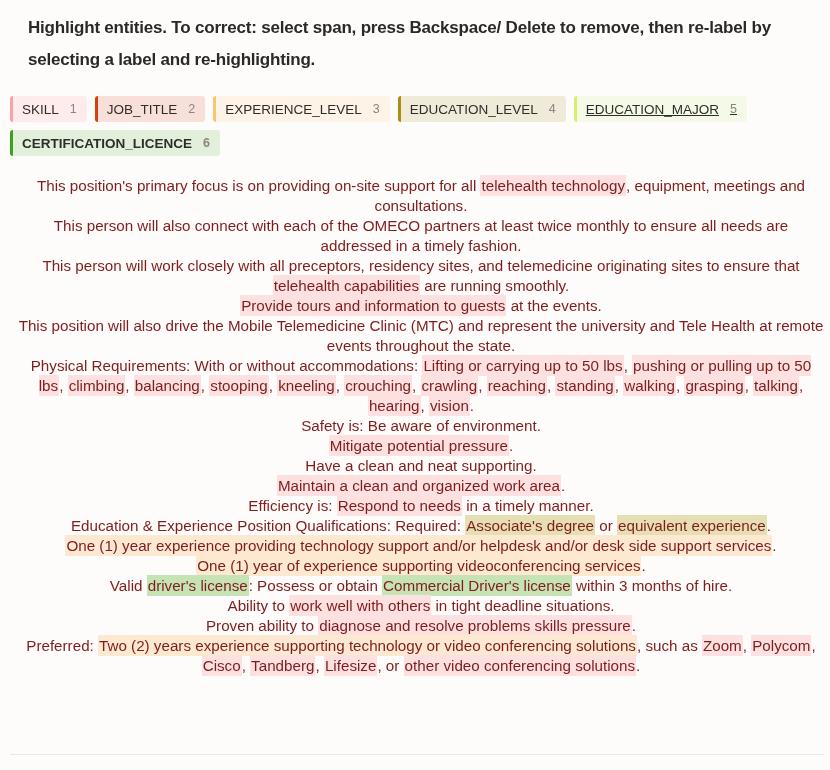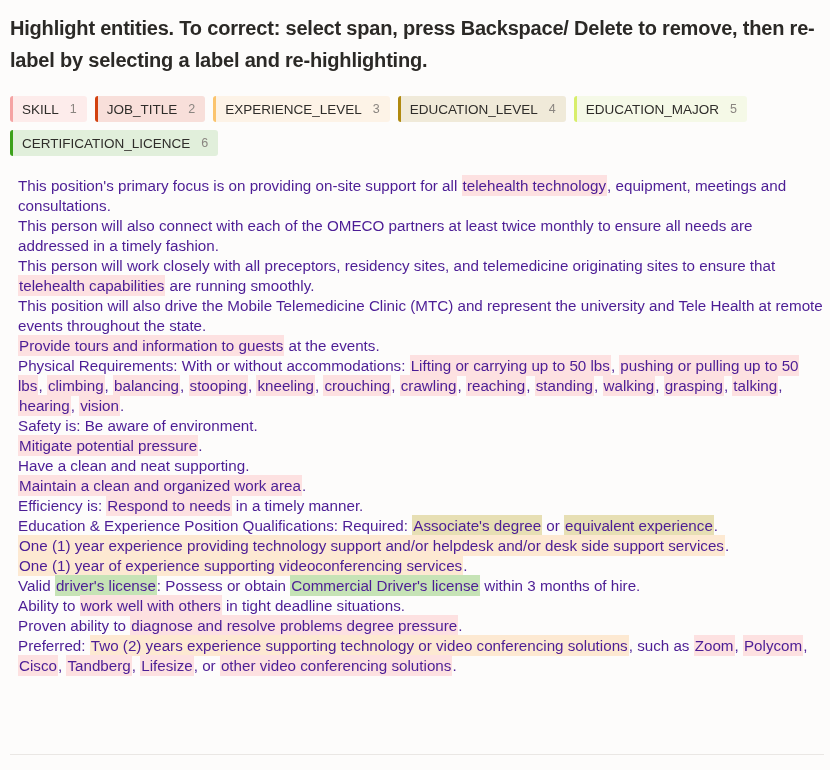--- a/index.html
+++ b/index.html
@@ -2,39 +2,39 @@
 <html><head>
 <meta charset="utf-8">
 <style>
   html, body { margin: 0; padding: 0; background: #fdfcfb; }
   body {
     width: 830px; height: 770px; overflow: hidden;
     font-family: "Liberation Sans", "DejaVu Sans", sans-serif;
     color: #2d2b29;
   }
   .title {
-    margin: 0; padding: 12px 10px 0 10px;
-    font-size: 20px; font-weight: bold; line-height: 32px;
+    margin: 0; padding: 12px 10px 0 28px;
+    font-size: 17px; font-weight: bold; line-height: 32px;
     color: #2b2926; letter-spacing: -0.2px;
   }
   .labels {
     display: flex; flex-wrap: wrap; gap: 8px 8px;
     padding: 20px 10px 0 10px; width: 780px;
   }
   .chip {
     display: inline-flex; align-items: center;
     height: 26px; padding: 0 10px 0 9px;
     border-radius: 3px; border-left: 3px solid;
     font-size: 13.5px; color: #2f2d2a; cursor: pointer;
     box-sizing: border-box;
   }
   .chip .num { margin-left: 11px; color: #8a8580; font-size: 12.5px; }
   .text {
     padding: 20px 6px 0 18px;
-    font-size: 15.2px; line-height: 20px; color: #4c1d95;
+    font-size: 15.2px; line-height: 20px; color: #7f1d1d; text-align: center;
   }
   .line { white-space: normal; }
   .hl { padding: 2px 1px; }
   .hl.skill { background: #fde1e1; }
   .hl.exp { background: #fde9d2; }
   .hl.edu { background: #e7dfb4; }
   .hl.cert { background: #c6e3b6; }
   .divider {
     position: absolute; left: 10px; right: 6px; top: 754px;
     height: 1px; background: #eae7e4;
@@ -55,44 +55,44 @@
       <span class="num">2</span>
     </div>
     <div class="chip" style="border-left-color: rgb(251, 196, 110); background: rgb(253, 243, 231);">
       <span>EXPERIENCE_LEVEL</span>
       <span class="num">3</span>
     </div>
     <div class="chip" style="border-left-color: rgb(176, 138, 17); background: rgb(240, 234, 217);">
       <span>EDUCATION_LEVEL</span>
       <span class="num">4</span>
     </div>
-    <div class="chip" style="border-left-color: rgb(216, 238, 107); background: rgb(245, 249, 231);">
+    <div class="chip" style="border-left-color: rgb(216, 238, 107); background: rgb(245, 249, 231); text-decoration: underline;">
       <span>EDUCATION_MAJOR</span>
       <span class="num">5</span>
     </div>
-    <div class="chip" style="border-left-color: rgb(60, 161, 26); background: rgb(225, 239, 219);">
+    <div class="chip" style="border-left-color: rgb(60, 161, 26); background: rgb(225, 239, 219); font-weight: bold;">
       <span>CERTIFICATION_LICENCE</span>
       <span class="num">6</span>
     </div>
   </div>
 
 <div class="text" id="text">
     <div class="line"><span>This position's primary focus is on providing on-site support for all </span><span class="hl skill">telehealth technology</span><span>, equipment, meetings and consultations.</span></div>
     <div class="line"><span>This person will also connect with each of the OMECO partners at least twice monthly to ensure all needs are addressed in a timely fashion.</span></div>
     <div class="line"><span>This person will work closely with all preceptors, residency sites, and telemedicine originating sites to ensure that </span><span class="hl skill">telehealth capabilities</span><span> are running smoothly.</span></div>
+    <div class="line"><span class="hl skill">Provide tours and information to guests</span><span> at the events.</span></div>
     <div class="line"><span>This position will also drive the Mobile Telemedicine Clinic (MTC) and represent the university and Tele Health at remote events throughout the state.</span></div>
-    <div class="line"><span class="hl skill">Provide tours and information to guests</span><span> at the events.</span></div>
     <div class="line"><span>Physical Requirements: With or without accommodations: </span><span class="hl skill">Lifting or carrying up to 50 lbs</span><span>, </span><span class="hl skill">pushing or pulling up to 50 lbs</span><span>, </span><span class="hl skill">climbing</span><span>, </span><span class="hl skill">balancing</span><span>, </span><span class="hl skill">stooping</span><span>, </span><span class="hl skill">kneeling</span><span>, </span><span class="hl skill">crouching</span><span>, </span><span class="hl skill">crawling</span><span>, </span><span class="hl skill">reaching</span><span>, </span><span class="hl skill">standing</span><span>, </span><span class="hl skill">walking</span><span>, </span><span class="hl skill">grasping</span><span>, </span><span class="hl skill">talking</span><span>, </span><span class="hl skill">hearing</span><span>, </span><span class="hl skill">vision</span><span>.</span></div>
     <div class="line"><span>Safety is: Be aware of environment.</span></div>
     <div class="line"><span class="hl skill">Mitigate potential pressure</span><span>.</span></div>
     <div class="line"><span>Have a clean and neat supporting.</span></div>
     <div class="line"><span class="hl skill">Maintain a clean and organized work area</span><span>.</span></div>
     <div class="line"><span>Efficiency is: </span><span class="hl skill">Respond to needs</span><span> in a timely manner.</span></div>
     <div class="line"><span>Education &amp; Experience Position Qualifications: Required: </span><span class="hl edu">Associate's degree</span><span> or </span><span class="hl edu">equivalent experience</span><span>.</span></div>
     <div class="line"><span class="hl exp">One (1) year experience providing technology support and/or helpdesk and/or desk side support services</span><span>.</span></div>
     <div class="line"><span class="hl exp">One (1) year of experience supporting videoconferencing services</span><span>.</span></div>
     <div class="line"><span>Valid </span><span class="hl cert">driver's license</span><span>: Possess or obtain </span><span class="hl cert">Commercial Driver's license</span><span> within 3 months of hire.</span></div>
     <div class="line"><span>Ability to </span><span class="hl skill">work well with others</span><span> in tight deadline situations.</span></div>
-    <div class="line"><span>Proven ability to </span><span class="hl skill">diagnose and resolve problems degree pressure</span><span>.</span></div>
+    <div class="line"><span>Proven ability to </span><span class="hl skill">diagnose and resolve problems skills pressure</span><span>.</span></div>
     <div class="line"><span>Preferred: </span><span class="hl exp">Two (2) years experience supporting technology or video conferencing solutions</span><span>, such as </span><span class="hl skill">Zoom</span><span>, </span><span class="hl skill">Polycom</span><span>, </span><span class="hl skill">Cisco</span><span>, </span><span class="hl skill">Tandberg</span><span>, </span><span class="hl skill">Lifesize</span><span>, or </span><span class="hl skill">other video conferencing solutions</span><span>.</span></div>
   </div>
 
 <div class="divider"></div>
 
 </body></html>

